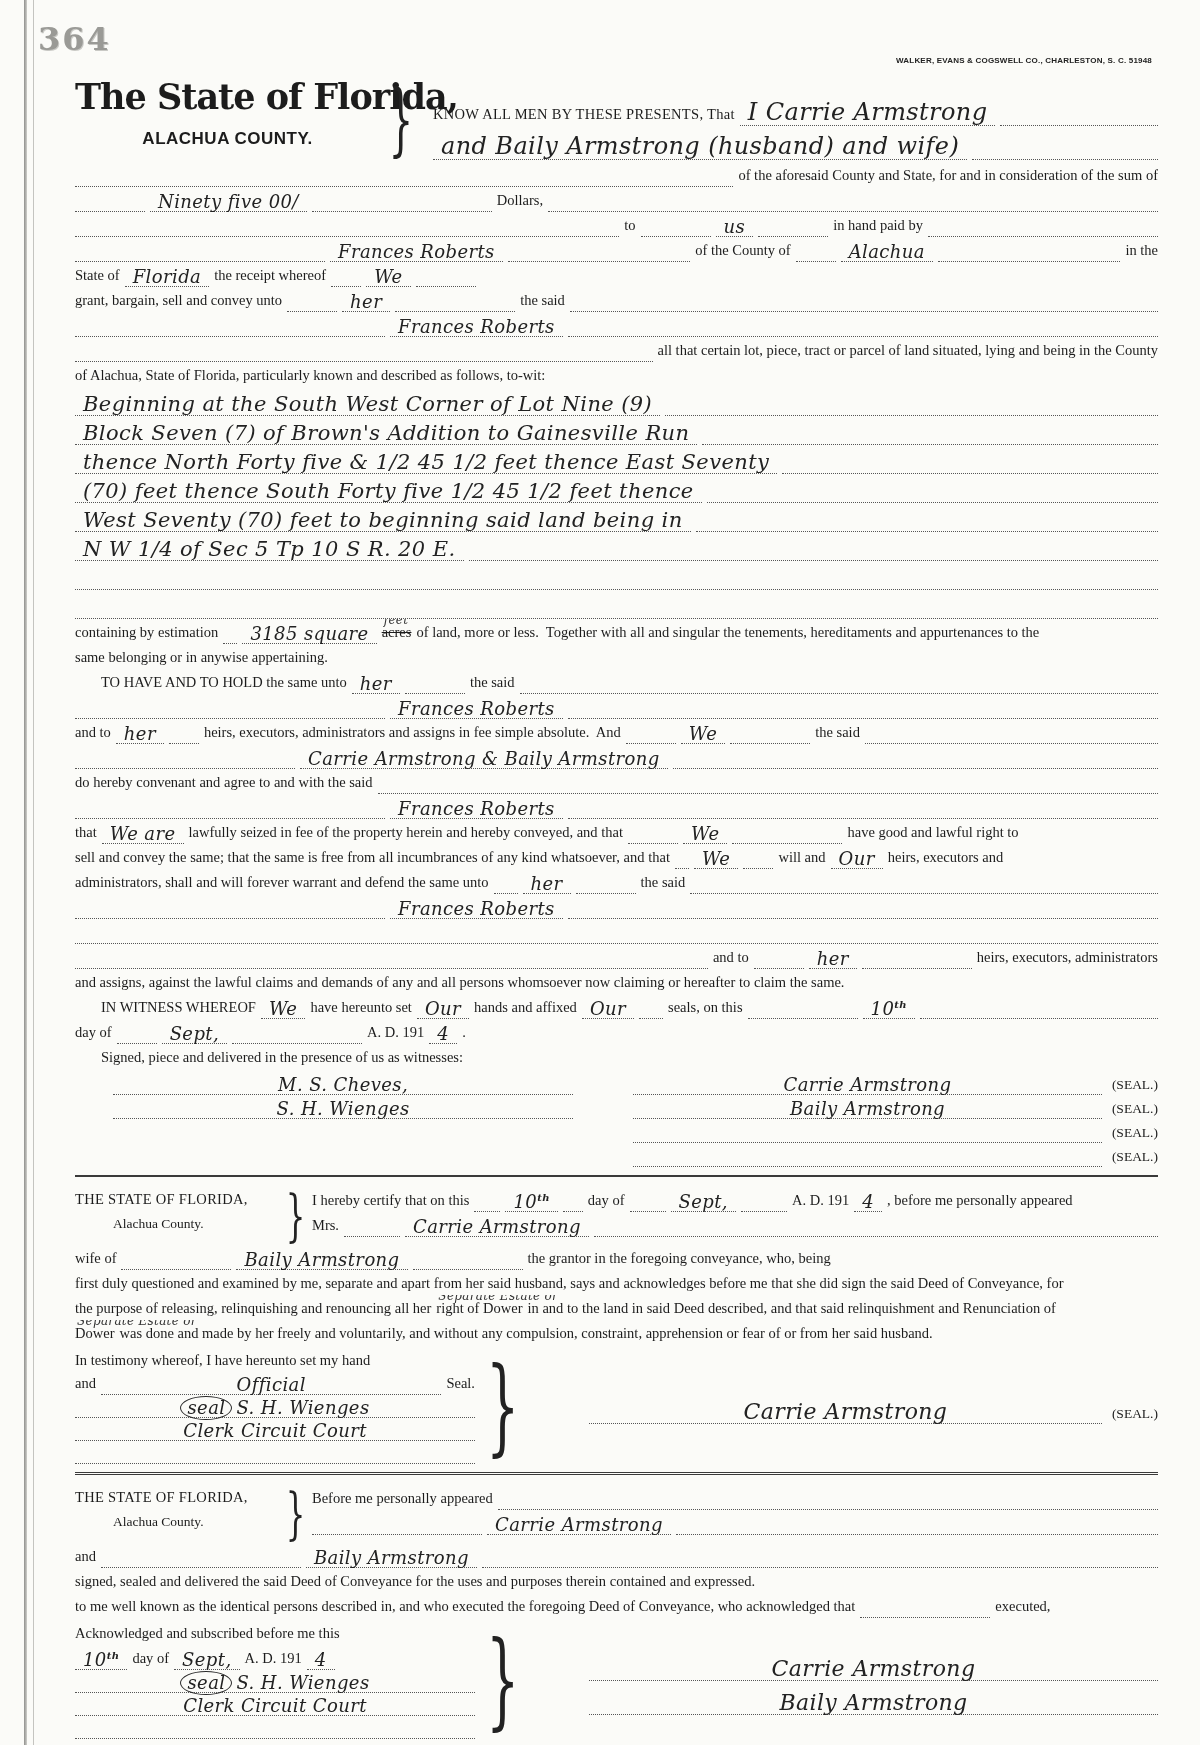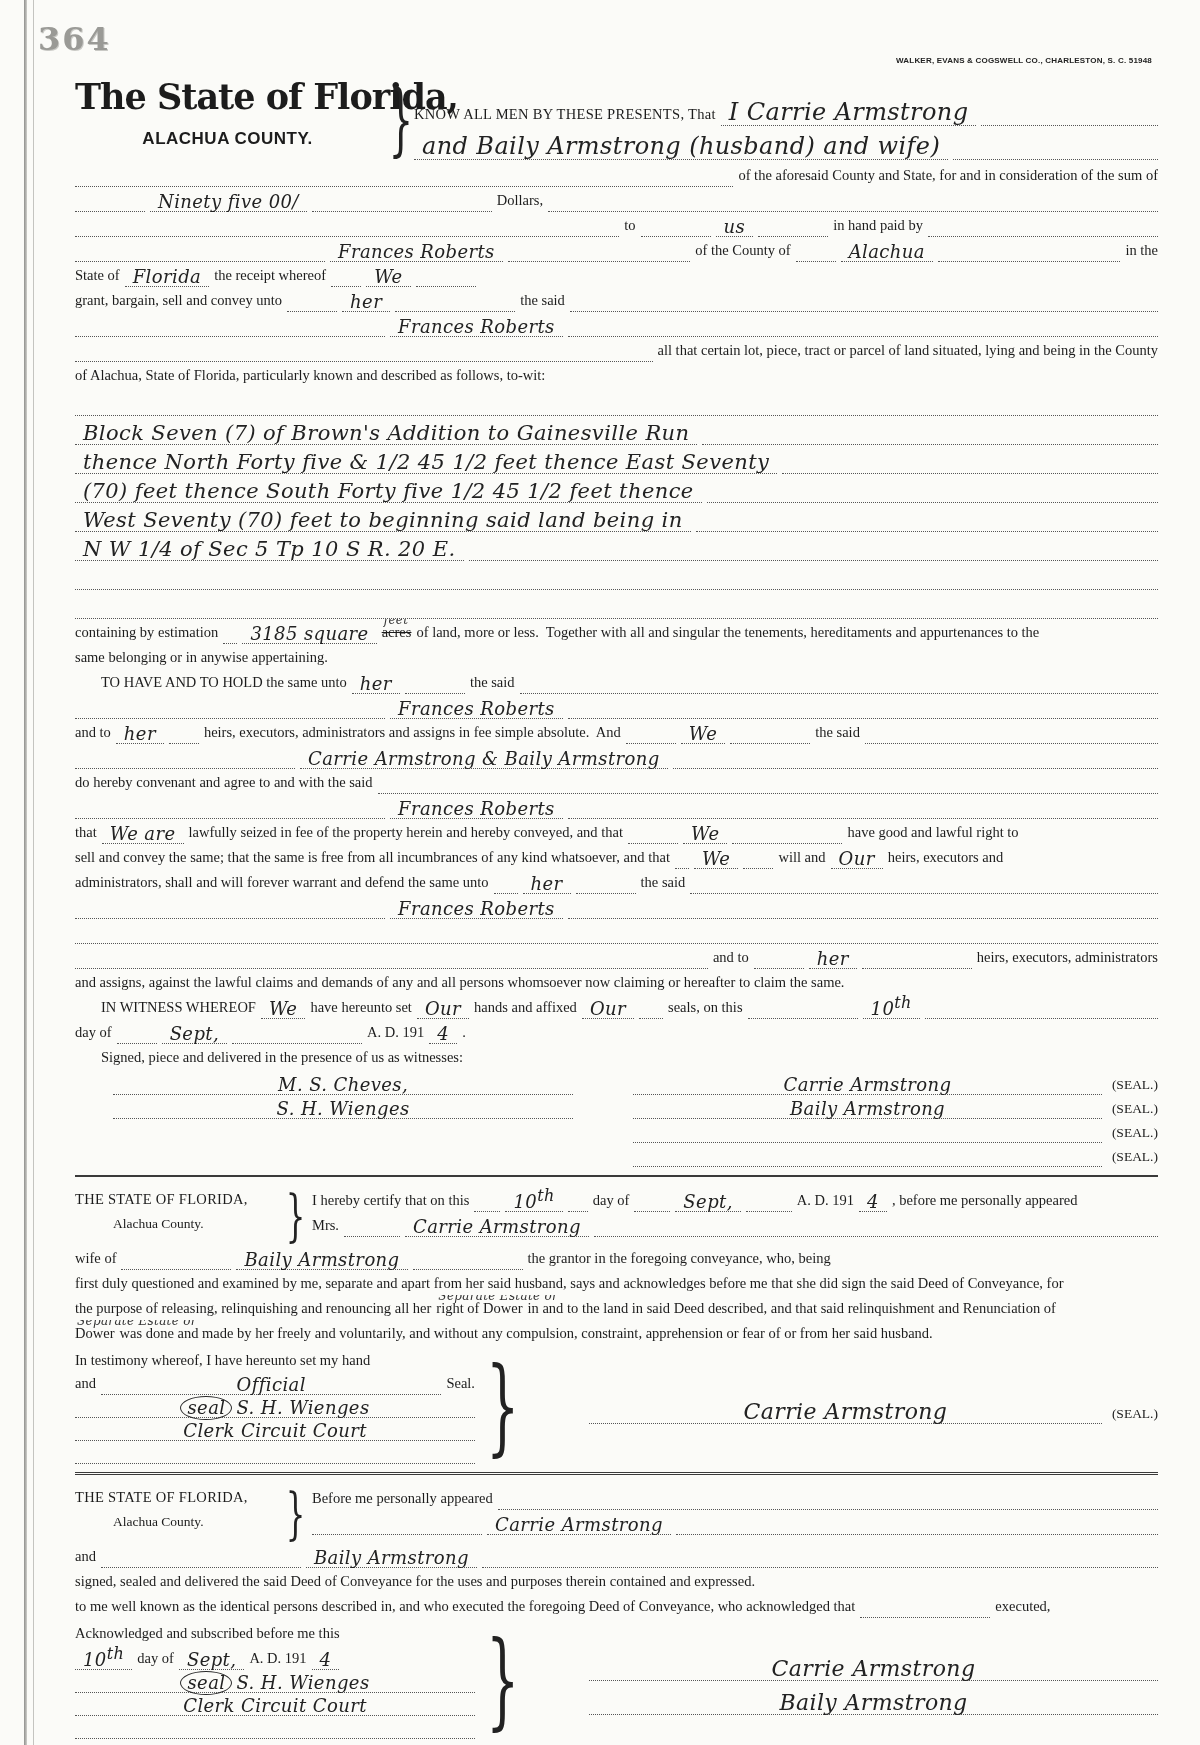--- a/index.html
+++ b/index.html
@@ -15,36 +15,36 @@
   .content{position:absolute;left:75px;right:42px;top:0;}
 
   
   .hdr{display:flex;margin-top:76px;}
   .hdr-left{width:305px;text-align:center;flex:none;}
   .hdr-title{font-family:"DejaVu Serif",serif;font-weight:bold;font-size:35px;letter-spacing:-1px;white-space:nowrap;}
   .hdr-county{font-family:"Liberation Sans",sans-serif;font-weight:bold;font-size:17px;margin-top:12px;letter-spacing:.5px;}
   .hdr-brace{flex:none;font-family:"DejaVu Serif",serif;font-size:78px;line-height:86px;
         transform:scaleX(.5);transform-origin:center;width:34px;text-align:center;color:#222;}
   .hdr-right{flex:1;padding-top:16px;min-width:0;}
-  .hdr-right .fline{height:34px;}
+  .hdr-right .fline{height:34px;margin-left:19px;}
   .presents{font-size:14px;letter-spacing:.3px;}
   .hw-big .hw{font-size:24px;}
 
   
   .fline{display:flex;align-items:flex-end;height:25px;white-space:nowrap;column-gap:5px;overflow:hidden;}
   .fline.ind{padding-left:26px;}
   .fline.d{height:29px;}
   .fline.d .hw{font-size:21px;}
   .seg-p{flex:0 0 auto;font-size:14.5px;padding-bottom:3px;white-space:pre;}
   .seg-f{flex:1 1 30px;min-width:8px;border-bottom:1px dotted #555;height:6px;}
   .seg-f.fx{flex:none;}
   .seg-h{flex:0 0 auto;border-bottom:1px dotted #555;padding:0 8px;}
   .hw{font-family:"DejaVu Serif",serif;font-style:italic;font-size:18px;color:#222;
       letter-spacing:.4px;position:relative;top:1px;}
-  .hw sup{font-size:16px;}
+  .hw sup{font-size:10px;font-weight:bold;}
   .strike{text-decoration:line-through;}
   .rel{position:relative;}
   .above{position:absolute;left:2px;top:-11px;font-family:"DejaVu Serif",serif;font-style:italic;
          font-size:12px;color:#333;letter-spacing:.3px;}
 
   
   .wit{display:flex;margin-top:2px;}
   .wit-left{width:46%;padding-left:38px;box-sizing:border-box;}
   .wit-row{display:flex;align-items:flex-end;height:24px;}
   .wrule{flex:1;border-bottom:1px dotted #555;text-align:center;}
@@ -161,20 +161,21 @@
         <div class="fline">
           <span class="seg-f"></span>
           <span class="seg-p">all that certain lot, piece, tract or parcel of land situated, lying and being in the County</span>
         </div>
         <div class="fline">
           <span class="seg-p">of Alachua, State of Florida, particularly known and described as follows, to-wit:</span>
         </div>
       </div>
     <div>
         <div class="fline d">
+          <span class="seg-h"><span class="hw">Beginning at the South West Corner of Lot Nine (9)</span></span>
           <span class="seg-f"></span>
         </div>
         <div class="fline d">
           <span class="seg-h"><span class="hw">Block Seven (7) of Brown's Addition to Gainesville Run</span></span>
           <span class="seg-f"></span>
         </div>
         <div class="fline d">
           <span class="seg-h"><span class="hw">thence North Forty five &amp; 1/2  45 1/2 feet thence East Seventy</span></span>
           <span class="seg-f"></span>
         </div>

